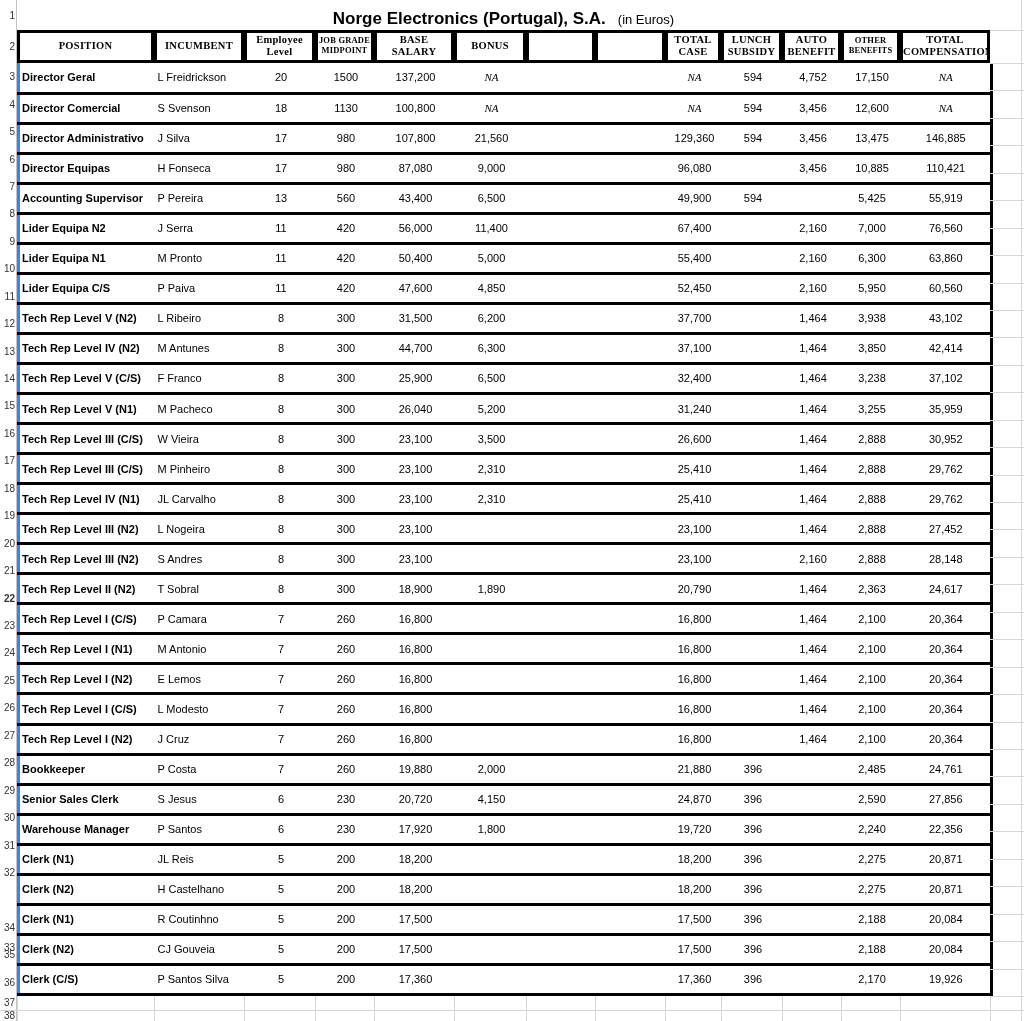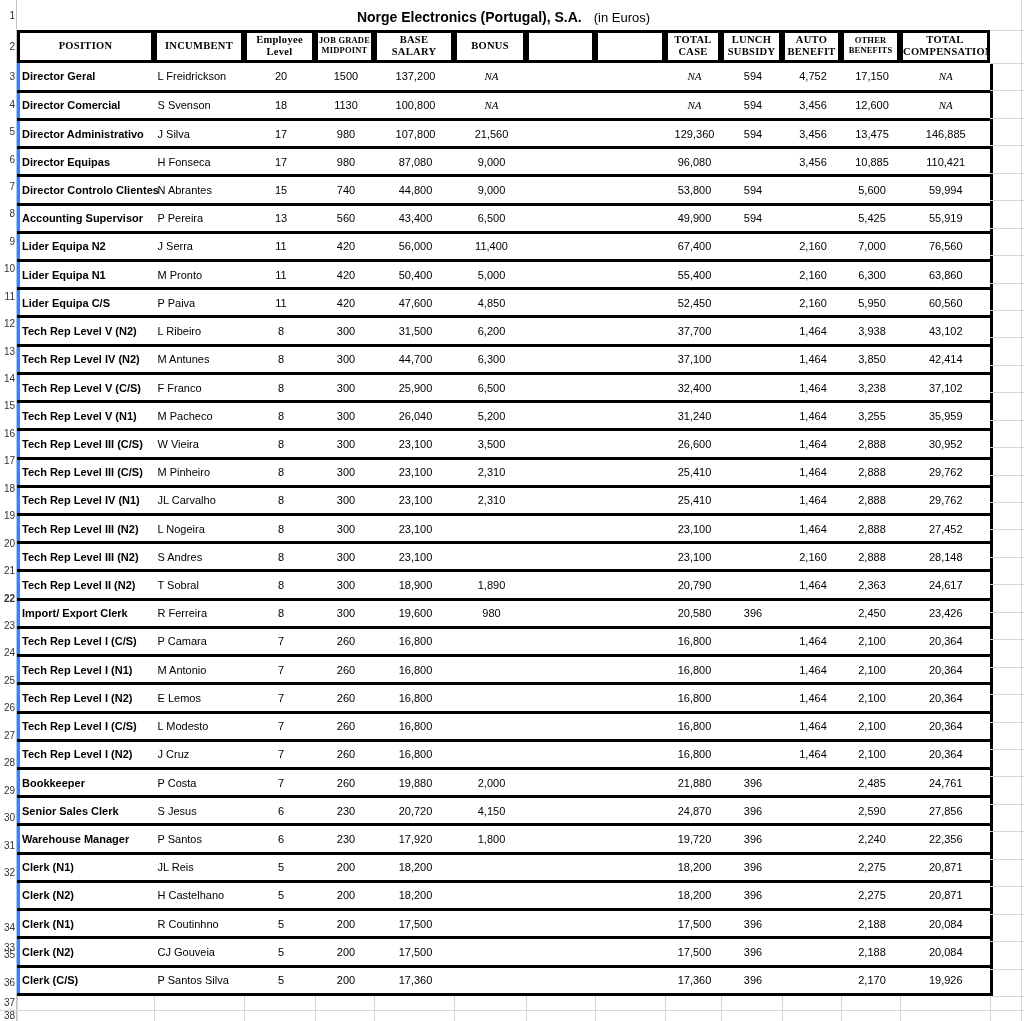--- a/index.html
+++ b/index.html
@@ -18,21 +18,21 @@
     text-align:right; font-size:10px; color:#333;
     font-family:"Liberation Sans", sans-serif;
     display:flex; align-items:center; justify-content:flex-end;
   }
   
   .title-row {
     position:absolute; left:17px; top:0; width:973px; height:30px;
     display:flex; align-items:baseline; justify-content:center; gap:12px;
     padding-top:9px;
   }
-  .title-main { font-weight:bold; font-size:14px; color:#000; }
+  .title-main { font-weight:bold; font-size:17px; color:#000; }
   .title-note { font-size:13px; color:#000; }
   
   .tbl { border-spacing:0; table-layout:fixed; width:973px; }
   .hdr-table { position:absolute; left:17px; top:30px; border-collapse:separate; height:33px; }
   .hdr-table th {
     border:3px solid #000; background:#fff;
     font-family:"Liberation Serif", serif; font-weight:bold;
     font-size:10.5px; line-height:1.15; letter-spacing:0.3px;
     text-align:center; vertical-align:middle; padding:1px 0 2px 0;
     height:33px; overflow:hidden;
@@ -212,35 +212,20 @@
           <td class="c-num">9,000</td>
           <td class="c-num"></td>
           <td class="c-num"></td>
           <td class="c-num">96,080</td>
           <td class="c-num"></td>
           <td class="c-num">3,456</td>
           <td class="c-num">10,885</td>
           <td class="c-num">110,421</td>
         </tr>
         <tr>
-          <td class="c-pos">Director Controlo Clientes</td>
-          <td class="c-inc">N Abrantes</td>
-          <td class="c-num">15</td>
-          <td class="c-num">740</td>
-          <td class="c-num">44,800</td>
-          <td class="c-num">9,000</td>
-          <td class="c-num"></td>
-          <td class="c-num"></td>
-          <td class="c-num">53,800</td>
-          <td class="c-num">594</td>
-          <td class="c-num"></td>
-          <td class="c-num">5,600</td>
-          <td class="c-num">59,994</td>
-        </tr>
-        <tr>
           <td class="c-pos">Accounting Supervisor</td>
           <td class="c-inc">P Pereira</td>
           <td class="c-num">13</td>
           <td class="c-num">560</td>
           <td class="c-num">43,400</td>
           <td class="c-num">6,500</td>
           <td class="c-num"></td>
           <td class="c-num"></td>
           <td class="c-num">49,900</td>
           <td class="c-num">594</td>
@@ -435,35 +420,20 @@
           <td class="c-num">300</td>
           <td class="c-num">18,900</td>
           <td class="c-num">1,890</td>
           <td class="c-num"></td>
           <td class="c-num"></td>
           <td class="c-num">20,790</td>
           <td class="c-num"></td>
           <td class="c-num">1,464</td>
           <td class="c-num">2,363</td>
           <td class="c-num">24,617</td>
-        </tr>
-        <tr>
-          <td class="c-pos">Import/ Export Clerk</td>
-          <td class="c-inc">R Ferreira</td>
-          <td class="c-num">8</td>
-          <td class="c-num">300</td>
-          <td class="c-num">19,600</td>
-          <td class="c-num">980</td>
-          <td class="c-num"></td>
-          <td class="c-num"></td>
-          <td class="c-num">20,580</td>
-          <td class="c-num">396</td>
-          <td class="c-num"></td>
-          <td class="c-num">2,450</td>
-          <td class="c-num">23,426</td>
         </tr>
         <tr>
           <td class="c-pos">Tech Rep Level I (C/S)</td>
           <td class="c-inc">P Camara</td>
           <td class="c-num">7</td>
           <td class="c-num">260</td>
           <td class="c-num">16,800</td>
           <td class="c-num"></td>
           <td class="c-num"></td>
           <td class="c-num"></td>

